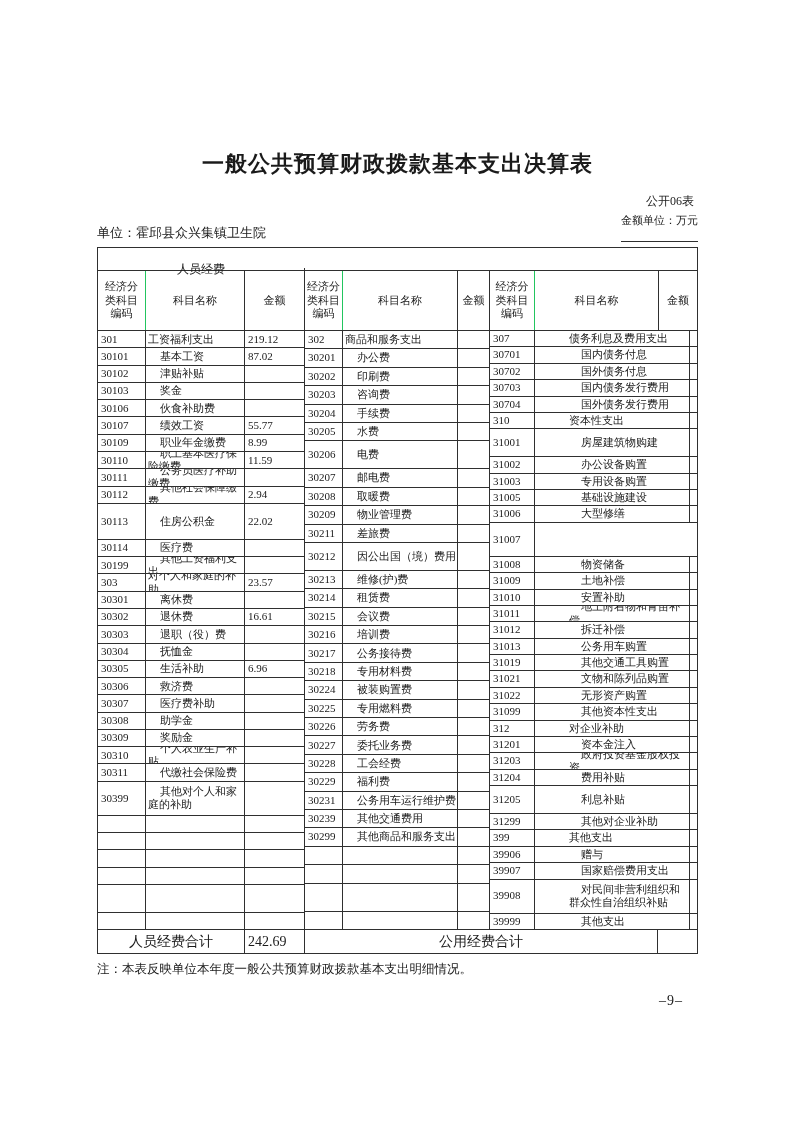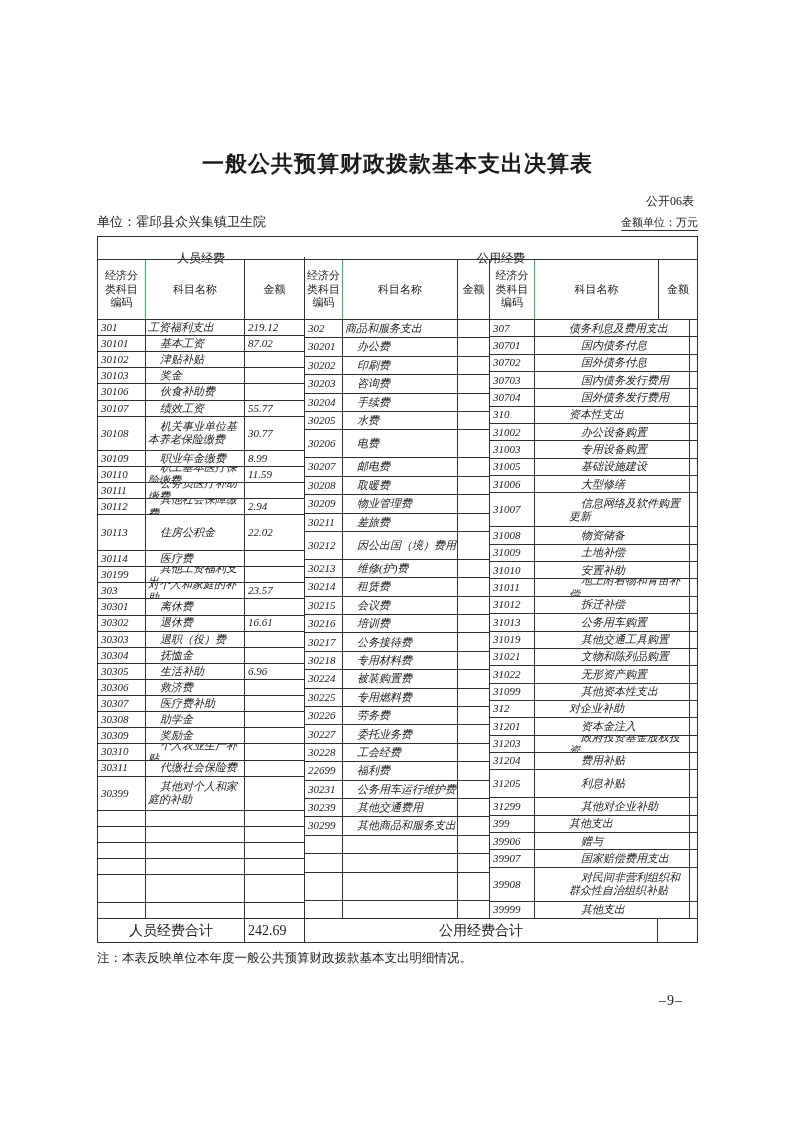--- a/index.html
+++ b/index.html
@@ -5,21 +5,21 @@
   * { margin:0; padding:0; box-sizing:border-box; }
   html,body { background:#ffffff; }
   body { font-family:"Liberation Serif","DejaVu Serif",serif; color:#1a1a1a; }
   .page { position:relative; width:793px; height:1122px; background:#ffffff; overflow:hidden; }
   .content { position:absolute; left:97px; top:1px; width:601px; }
 
   .title { margin-top:148px; text-align:center; font-size:22px; font-weight:bold; letter-spacing:1px; }
   .tableno { margin-top:14px; text-align:right; font-size:12px; padding-right:4px; }
   .meta { margin-top:3px; display:flex; justify-content:space-between; align-items:flex-end;gap:34px; }
   .unit { font-size:13px; }
-  .amount-unit { font-size:11px; border-bottom:1px solid #2f2f2f; padding-bottom:0; }
+  .amount-unit { font-size:11px; border-bottom:1px solid #2f2f2f; padding-bottom:13px; }
 
   .tbl { margin-top:5px; width:601px; border:1px solid #2f2f2f; }
 
   
   .gh { display:flex; height:23px; border-bottom:1px solid #2f2f2f; }
   .gh-cell { display:flex; align-items:center; justify-content:center; font-size:12px;margin-top:20px; }
   .gh-left { width:207px; border-right:1px solid #2f2f2f; }
   .gh-right { flex:1; }
 
   .sh { display:flex; height:60px; border-bottom:1px solid #2f2f2f; }
@@ -30,21 +30,21 @@
   .sh-cell { display:flex; align-items:center; justify-content:center; text-align:center;
              font-size:11px; line-height:1.25; padding:1px 2px; }
   .sh-code { border-right:1px solid #22c55e; }
   .sh-name { border-right:1px solid #2f2f2f; flex:1; }
   .sh-g1 .sh-code { width:48px; } .sh-g1 .sh-amt { width:59px; }
   .sh-g2 .sh-code { width:38px; } .sh-g2 .sh-amt { width:31px; }
   .sh-g3 .sh-code { width:45px; } .sh-g3 .sh-amt { width:38px; }
 
   
   .body { display:flex; height:598px; }
-  .sub { display:flex; flex-direction:column;font-style:italic; }
+  .sub { display:flex; flex-direction:column; }
   .sub-left  { width:207px; border-right:1px solid #2f2f2f; }
   .sub-mid   { width:185px; border-right:1px solid #2f2f2f; }
   .sub-right { flex:1; }
 
   .row { display:flex; flex:1 1 0; min-height:0; border-bottom:1px solid #2f2f2f; }
   .sub .row:last-child { border-bottom:none; }
   .row.tall  { flex:0 0 28px; }
   .row.tall2 { flex:0 0 34px; }
   .row.tall3 { flex:0 0 36px; }
 
@@ -80,21 +80,20 @@
 
     <div class="meta">
       <span class="unit">单位：霍邱县众兴集镇卫生院</span>
       <span class="amount-unit">金额单位：万元</span>
     </div>
 
     <div class="tbl">
 
       <div class="gh">
         <div class="gh-cell gh-left">人员经费</div>
-        <div class="gh-cell gh-right">公用经费</div>
       </div>
 
       <div class="sh">
         <div class="sh-group sh-g1">
           <div class="sh-cell sh-code">经济分类科目编码</div>
           <div class="sh-cell sh-name">科目名称</div>
           <div class="sh-cell sh-amt">金额</div>
         </div>
         <div class="sh-group sh-g2">
           <div class="sh-cell sh-code">经济分类科目编码</div>
@@ -134,25 +133,20 @@
             <div class="row lvl1">
               <div class="cell c-code">30106</div>
               <div class="cell c-name">伙食补助费</div>
               <div class="cell c-amt"></div>
             </div>
             <div class="row lvl1">
               <div class="cell c-code">30107</div>
               <div class="cell c-name">绩效工资</div>
               <div class="cell c-amt">55.77</div>
             </div>
-            <div class="row lvl1 tall2">
-              <div class="cell c-code">30108</div>
-              <div class="cell c-name">机关事业单位基本养老保险缴费</div>
-              <div class="cell c-amt">30.77</div>
-            </div>
             <div class="row lvl1">
               <div class="cell c-code">30109</div>
               <div class="cell c-name">职业年金缴费</div>
               <div class="cell c-amt">8.99</div>
             </div>
             <div class="row lvl1">
               <div class="cell c-code">30110</div>
               <div class="cell c-name">职工基本医疗保险缴费</div>
               <div class="cell c-amt">11.59</div>
             </div>
@@ -388,21 +382,21 @@
               <div class="cell c-code">30227</div>
               <div class="cell c-name">委托业务费</div>
               <div class="cell c-amt"></div>
             </div>
             <div class="row lvl1">
               <div class="cell c-code">30228</div>
               <div class="cell c-name">工会经费</div>
               <div class="cell c-amt"></div>
             </div>
             <div class="row lvl1">
-              <div class="cell c-code">22699</div>
+              <div class="cell c-code">30229</div>
               <div class="cell c-name">福利费</div>
               <div class="cell c-amt"></div>
             </div>
             <div class="row lvl1">
               <div class="cell c-code">30231</div>
               <div class="cell c-name">公务用车运行维护费</div>
               <div class="cell c-amt"></div>
             </div>
             <div class="row lvl1">
               <div class="cell c-code">30239</div>
@@ -460,20 +454,25 @@
             <div class="row lvl1">
               <div class="cell c-code">30704</div>
               <div class="cell c-name">国外债务发行费用</div>
               <div class="cell c-amt"></div>
             </div>
             <div class="row">
               <div class="cell c-code">310</div>
               <div class="cell c-name">资本性支出</div>
               <div class="cell c-amt"></div>
             </div>
+            <div class="row lvl1 tall">
+              <div class="cell c-code">31001</div>
+              <div class="cell c-name">房屋建筑物购建</div>
+              <div class="cell c-amt"></div>
+            </div>
             <div class="row lvl1">
               <div class="cell c-code">31002</div>
               <div class="cell c-name">办公设备购置</div>
               <div class="cell c-amt"></div>
             </div>
             <div class="row lvl1">
               <div class="cell c-code">31003</div>
               <div class="cell c-name">专用设备购置</div>
               <div class="cell c-amt"></div>
             </div>
@@ -482,21 +481,20 @@
               <div class="cell c-name">基础设施建设</div>
               <div class="cell c-amt"></div>
             </div>
             <div class="row lvl1">
               <div class="cell c-code">31006</div>
               <div class="cell c-name">大型修缮</div>
               <div class="cell c-amt"></div>
             </div>
             <div class="row lvl1 tall2">
               <div class="cell c-code">31007</div>
-              <div class="cell c-name">信息网络及软件购置更新</div>
               <div class="cell c-amt"></div>
             </div>
             <div class="row lvl1">
               <div class="cell c-code">31008</div>
               <div class="cell c-name">物资储备</div>
               <div class="cell c-amt"></div>
             </div>
             <div class="row lvl1">
               <div class="cell c-code">31009</div>
               <div class="cell c-name">土地补偿</div>

